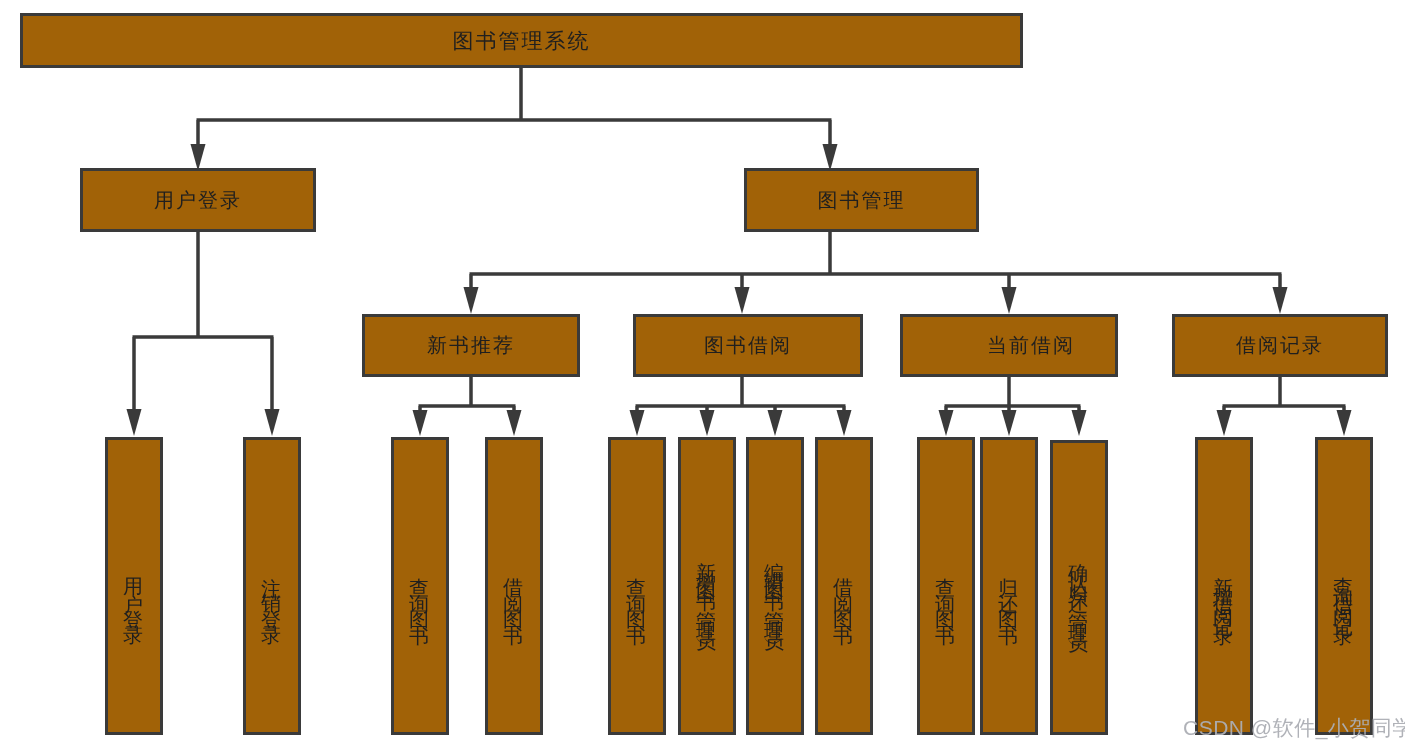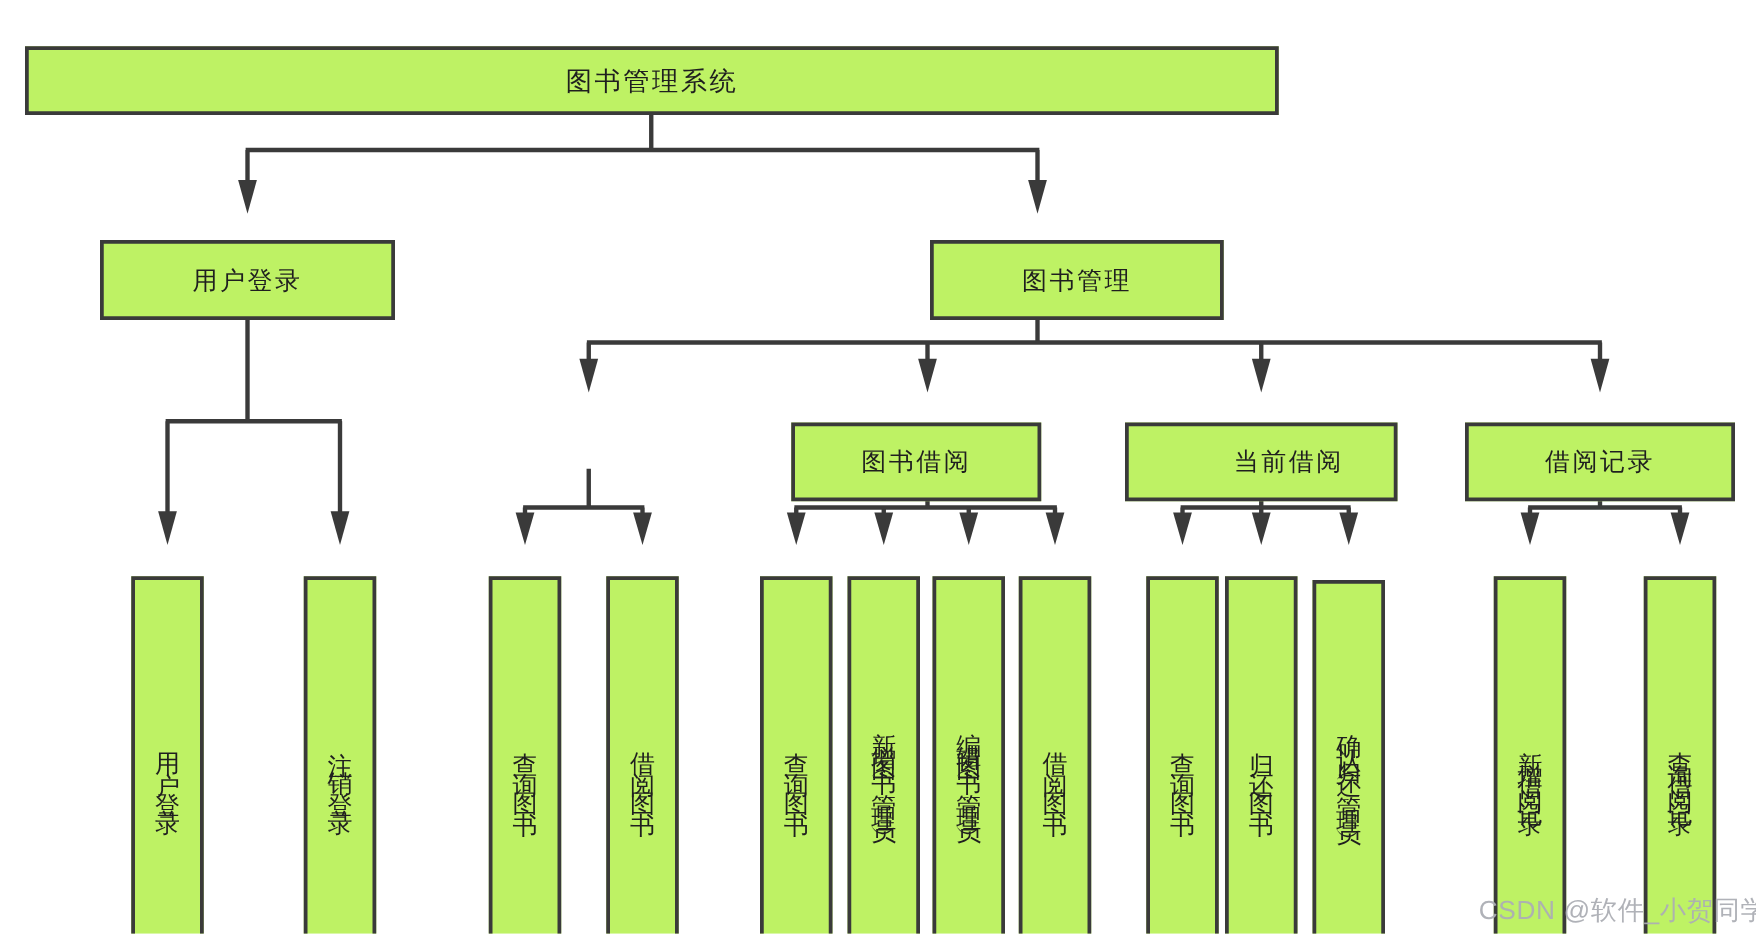--- a/index.html
+++ b/index.html
@@ -8,25 +8,24 @@
     width:1405px;height:747px;
     background:#ffffff;
     overflow:hidden;
     font-family:"Liberation Sans", sans-serif;
     color:#1f1f1f;
   }
   .wires{position:absolute;left:0;top:0;width:1405px;height:747px;z-index:1;}
   .node{
     position:absolute;
     box-sizing:border-box;
-    background:#bef264;
+    background:#a16207;
     border:3px solid #3a3a3a;
     display:flex;align-items:center;justify-content:center;
     z-index:2;
-    margin-top:24px;
   }
   .hlabel{font-size:20px;letter-spacing:2px;white-space:nowrap;}
   .root .hlabel{font-size:21px;}
   
   .vnode span{
     writing-mode:vertical-rl;
     text-orientation:mixed;
     font-size:20px;
     white-space:nowrap;
   }
@@ -96,21 +95,24 @@
     <span class="hlabel">图书管理系统</span>
   </div>
 
   <div class="node" style="left:80px;top:168px;width:236px;height:64px;">
     <span class="hlabel">用户登录</span>
   </div>
   <div class="node" style="left:744px;top:168px;width:235px;height:64px;">
     <span class="hlabel">图书管理</span>
   </div>
 
-  <div class="node" style="left:633px;top:314px;width:200px;height:63px;">
+  <div class="node" style="left:362px;top:314px;width:218px;height:63px;">
+    <span class="hlabel">新书推荐</span>
+  </div>
+  <div class="node" style="left:633px;top:314px;width:230px;height:63px;">
     <span class="hlabel">图书借阅</span>
   </div>
   <div class="node" style="left:900px;top:314px;width:218px;height:63px;padding-left:44px;">
     <span class="hlabel">当前借阅</span>
   </div>
   <div class="node" style="left:1172px;top:314px;width:216px;height:63px;justify-content:center;">
     <span class="hlabel">借阅记录</span>
   </div>
 
   <div class="node vnode vs" style="left:105px;top:437px;width:58px;height:298px;">

